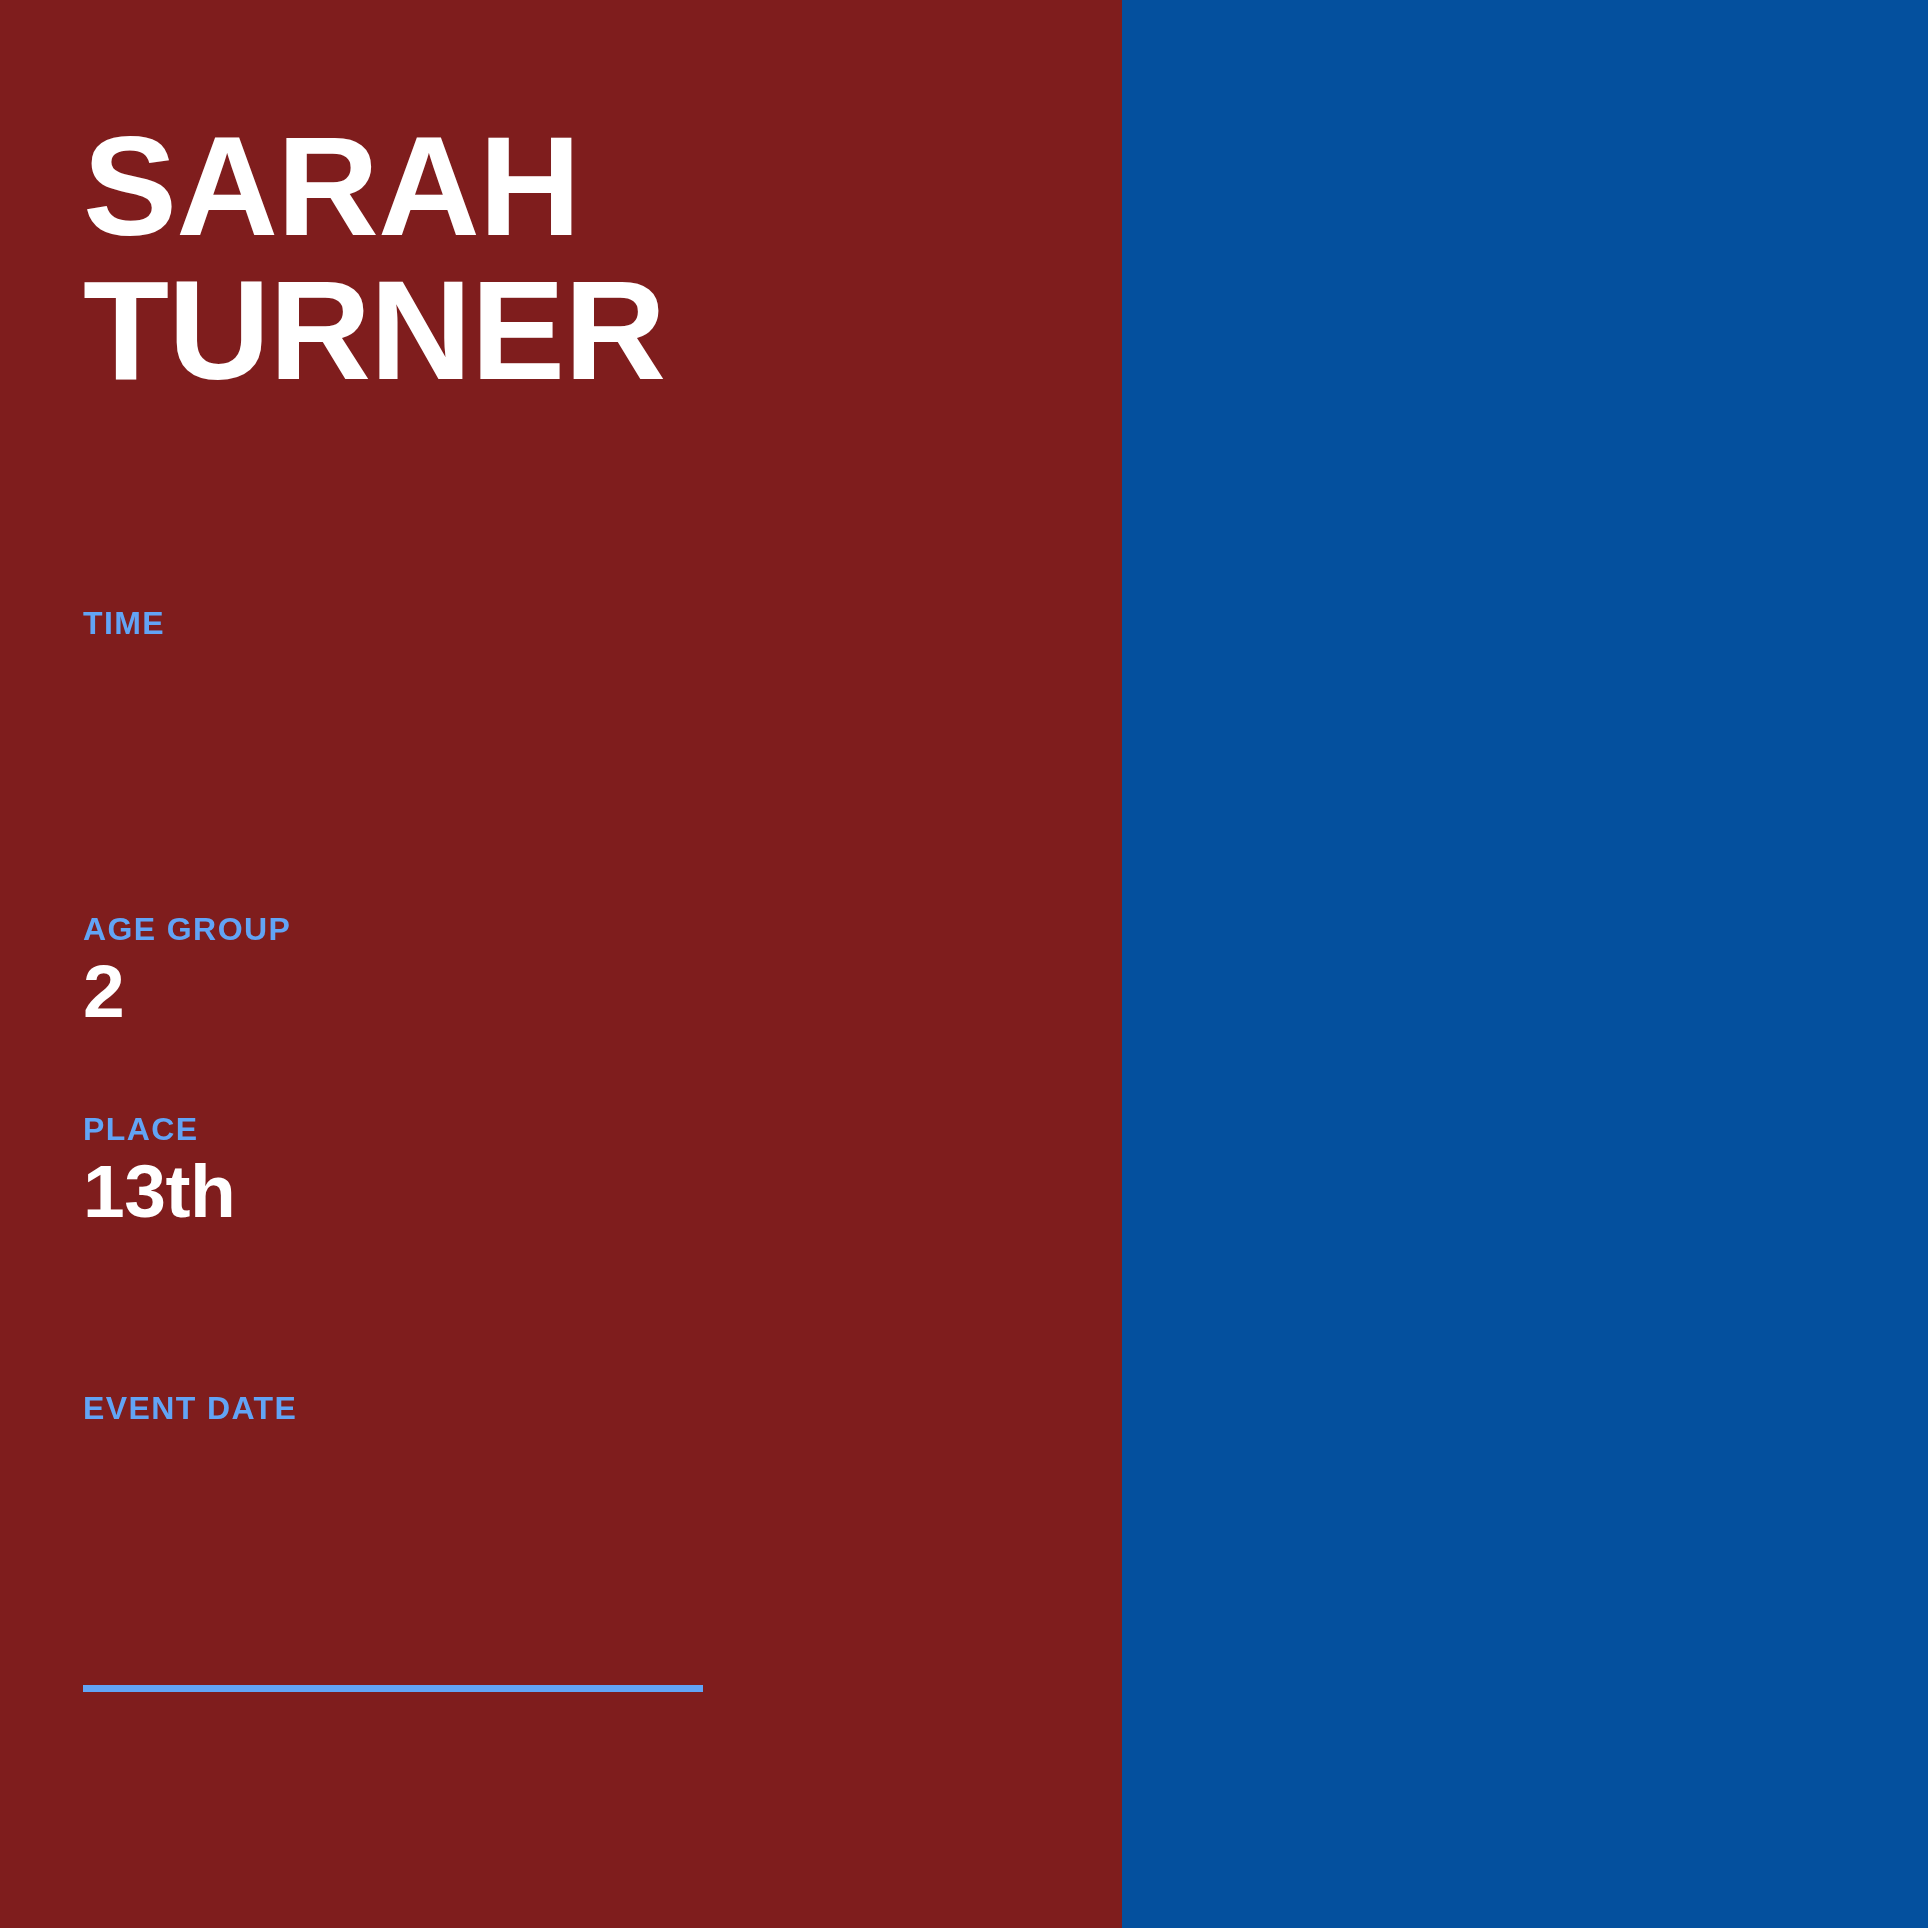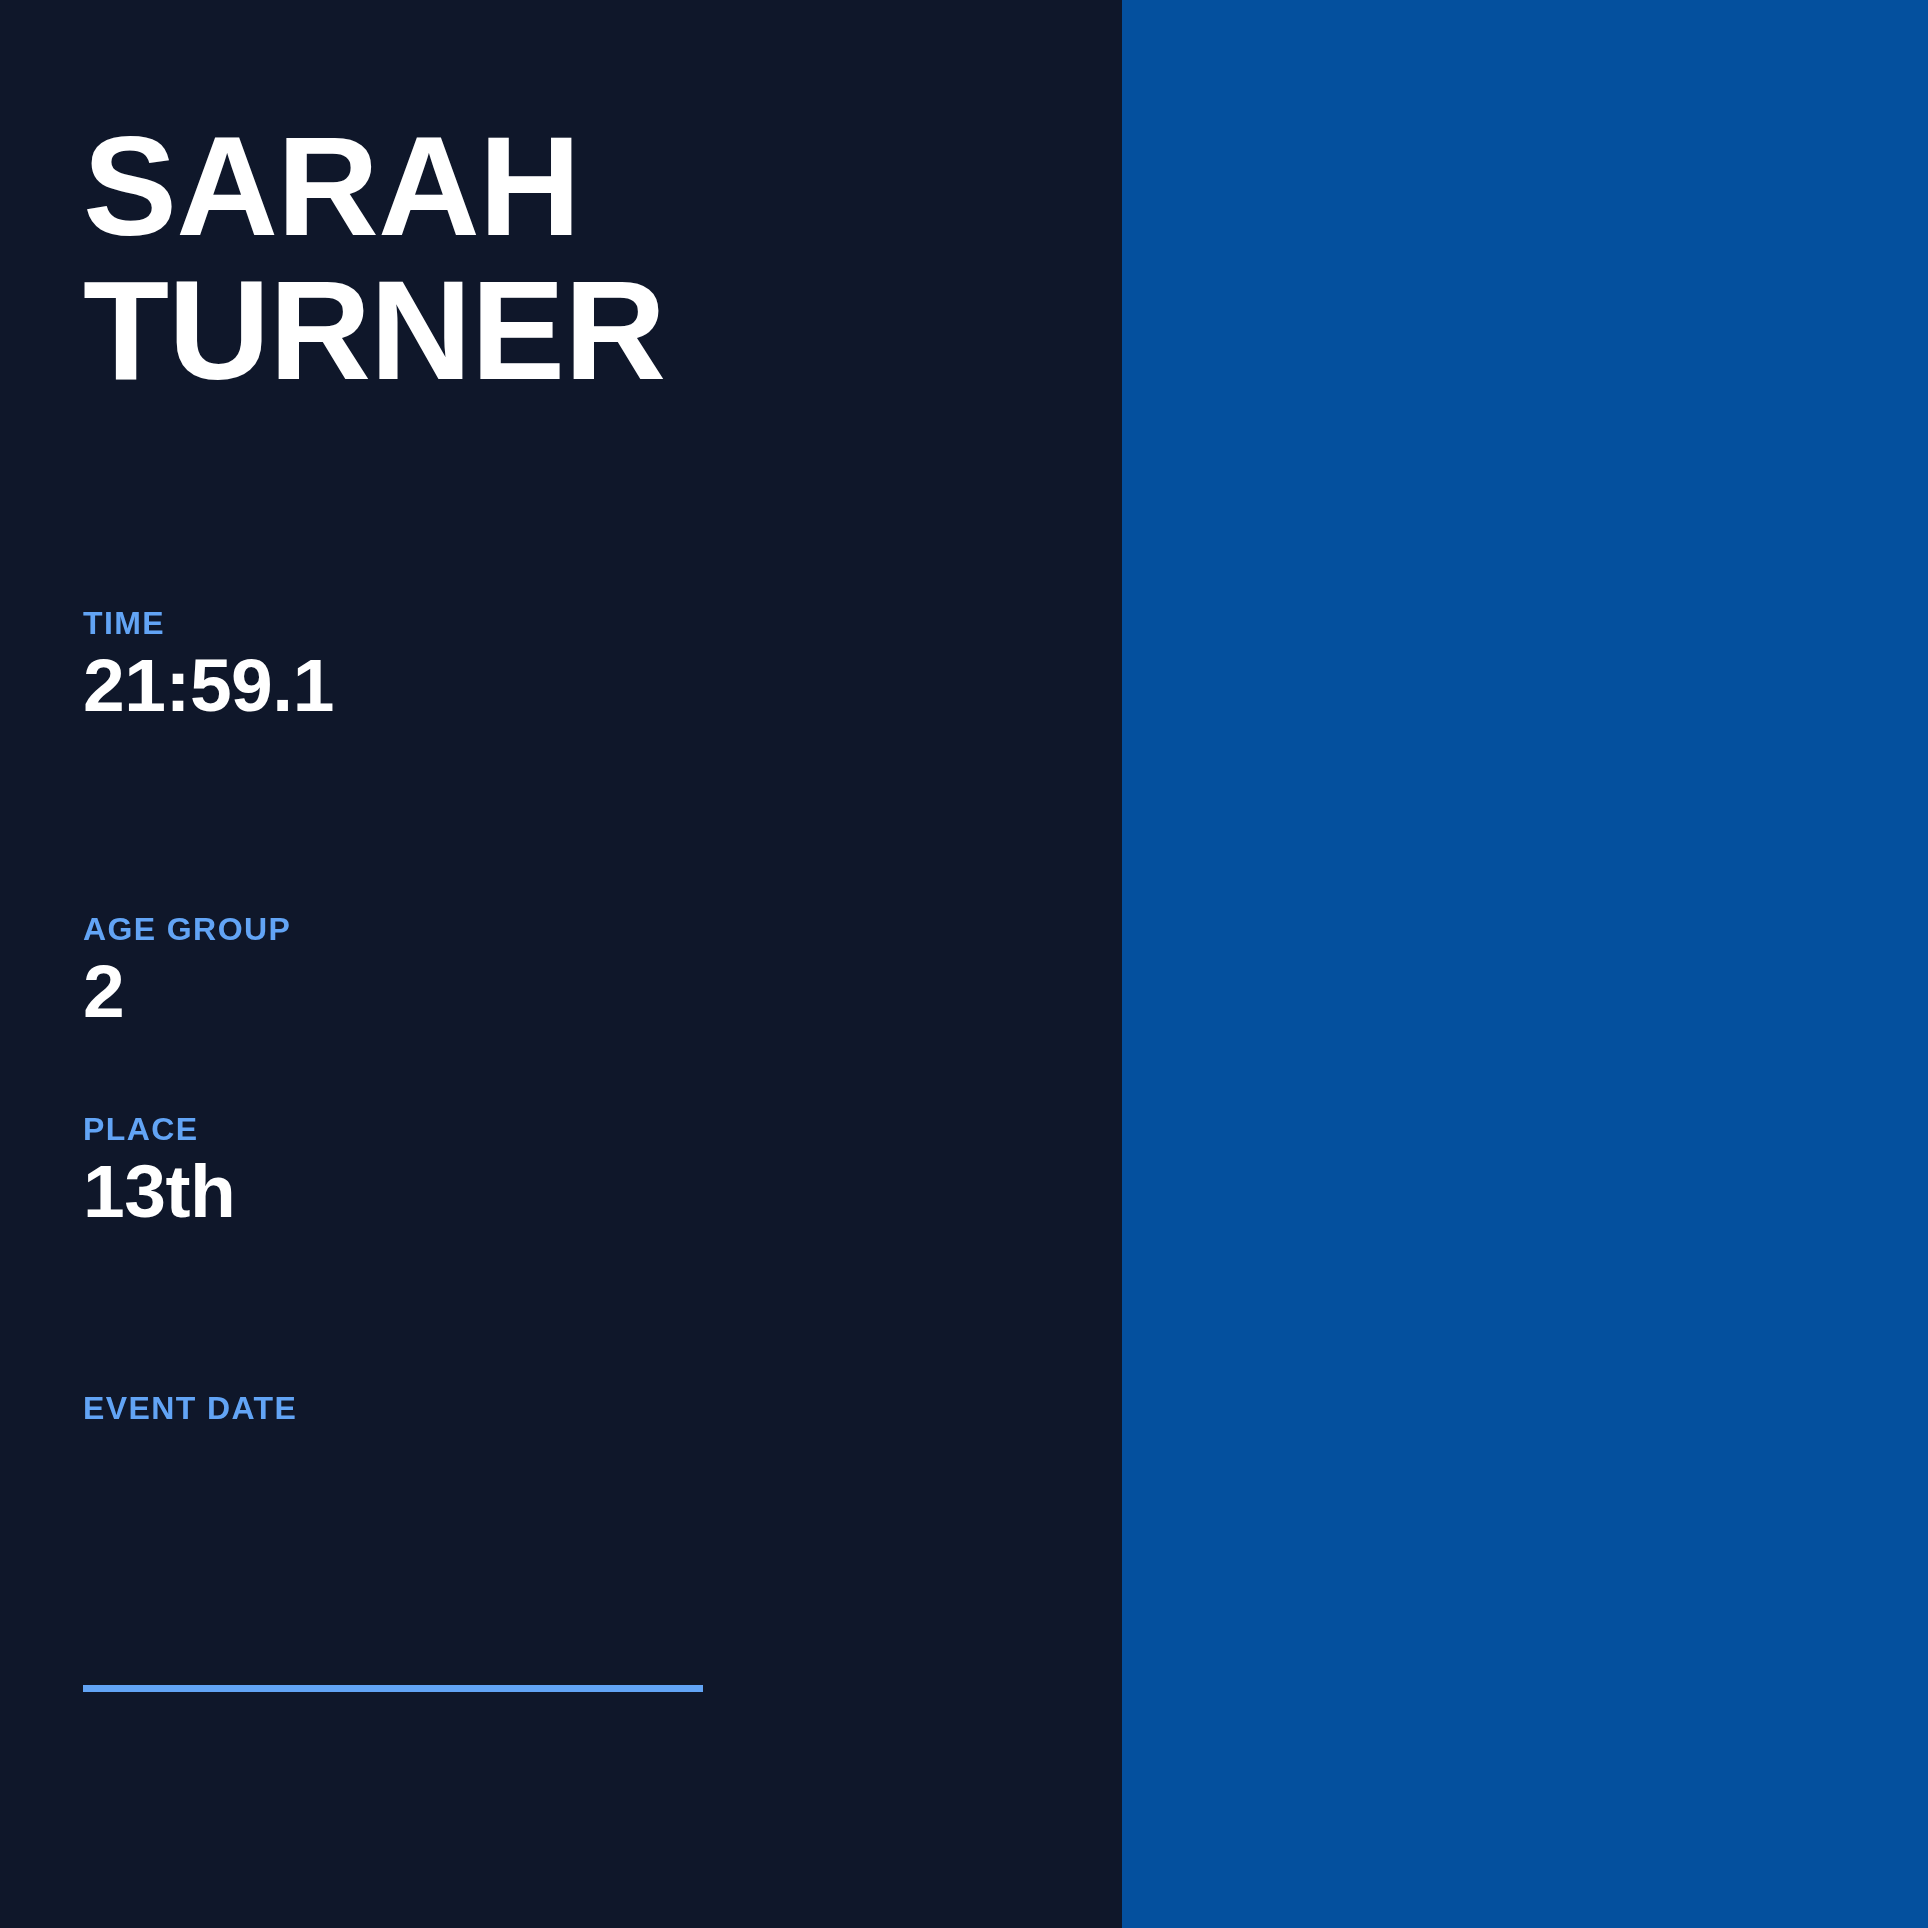--- a/index.html
+++ b/index.html
@@ -15,21 +15,21 @@
     background: #000000;
     font-family: "Liberation Sans", sans-serif;
     -webkit-font-smoothing: antialiased;
   }
 
   
   #left-panel {
     position: absolute;
     left: 0; top: 0;
     width: 1122px; height: 1928px;
-    background: #0f172a;
+    background: #7f1d1d;
   }
   #right-panel {
     position: absolute;
     left: 1122px; top: 0;
     width: 806px; height: 1928px;
     background: #04509E;
   }
 
   
   #athlete-name {
@@ -100,21 +100,20 @@
 
   <div id="left-panel">
 
     <div id="athlete-name">
       <span class="nm-line">SARAH</span>
       <span class="nm-line">TURNER</span>
     </div>
 
     <div class="stat-block" id="stat-time">
       <div class="stat-label">TIME</div>
-      <div class="stat-value">21:59.1</div>
     </div>
 
     <div class="stat-block" id="stat-age-group">
       <div class="stat-label">AGE GROUP</div>
       <div class="stat-value">2</div>
     </div>
 
     <div class="stat-block" id="stat-place">
       <div class="stat-label">PLACE</div>
       <div class="stat-value">13th</div>

